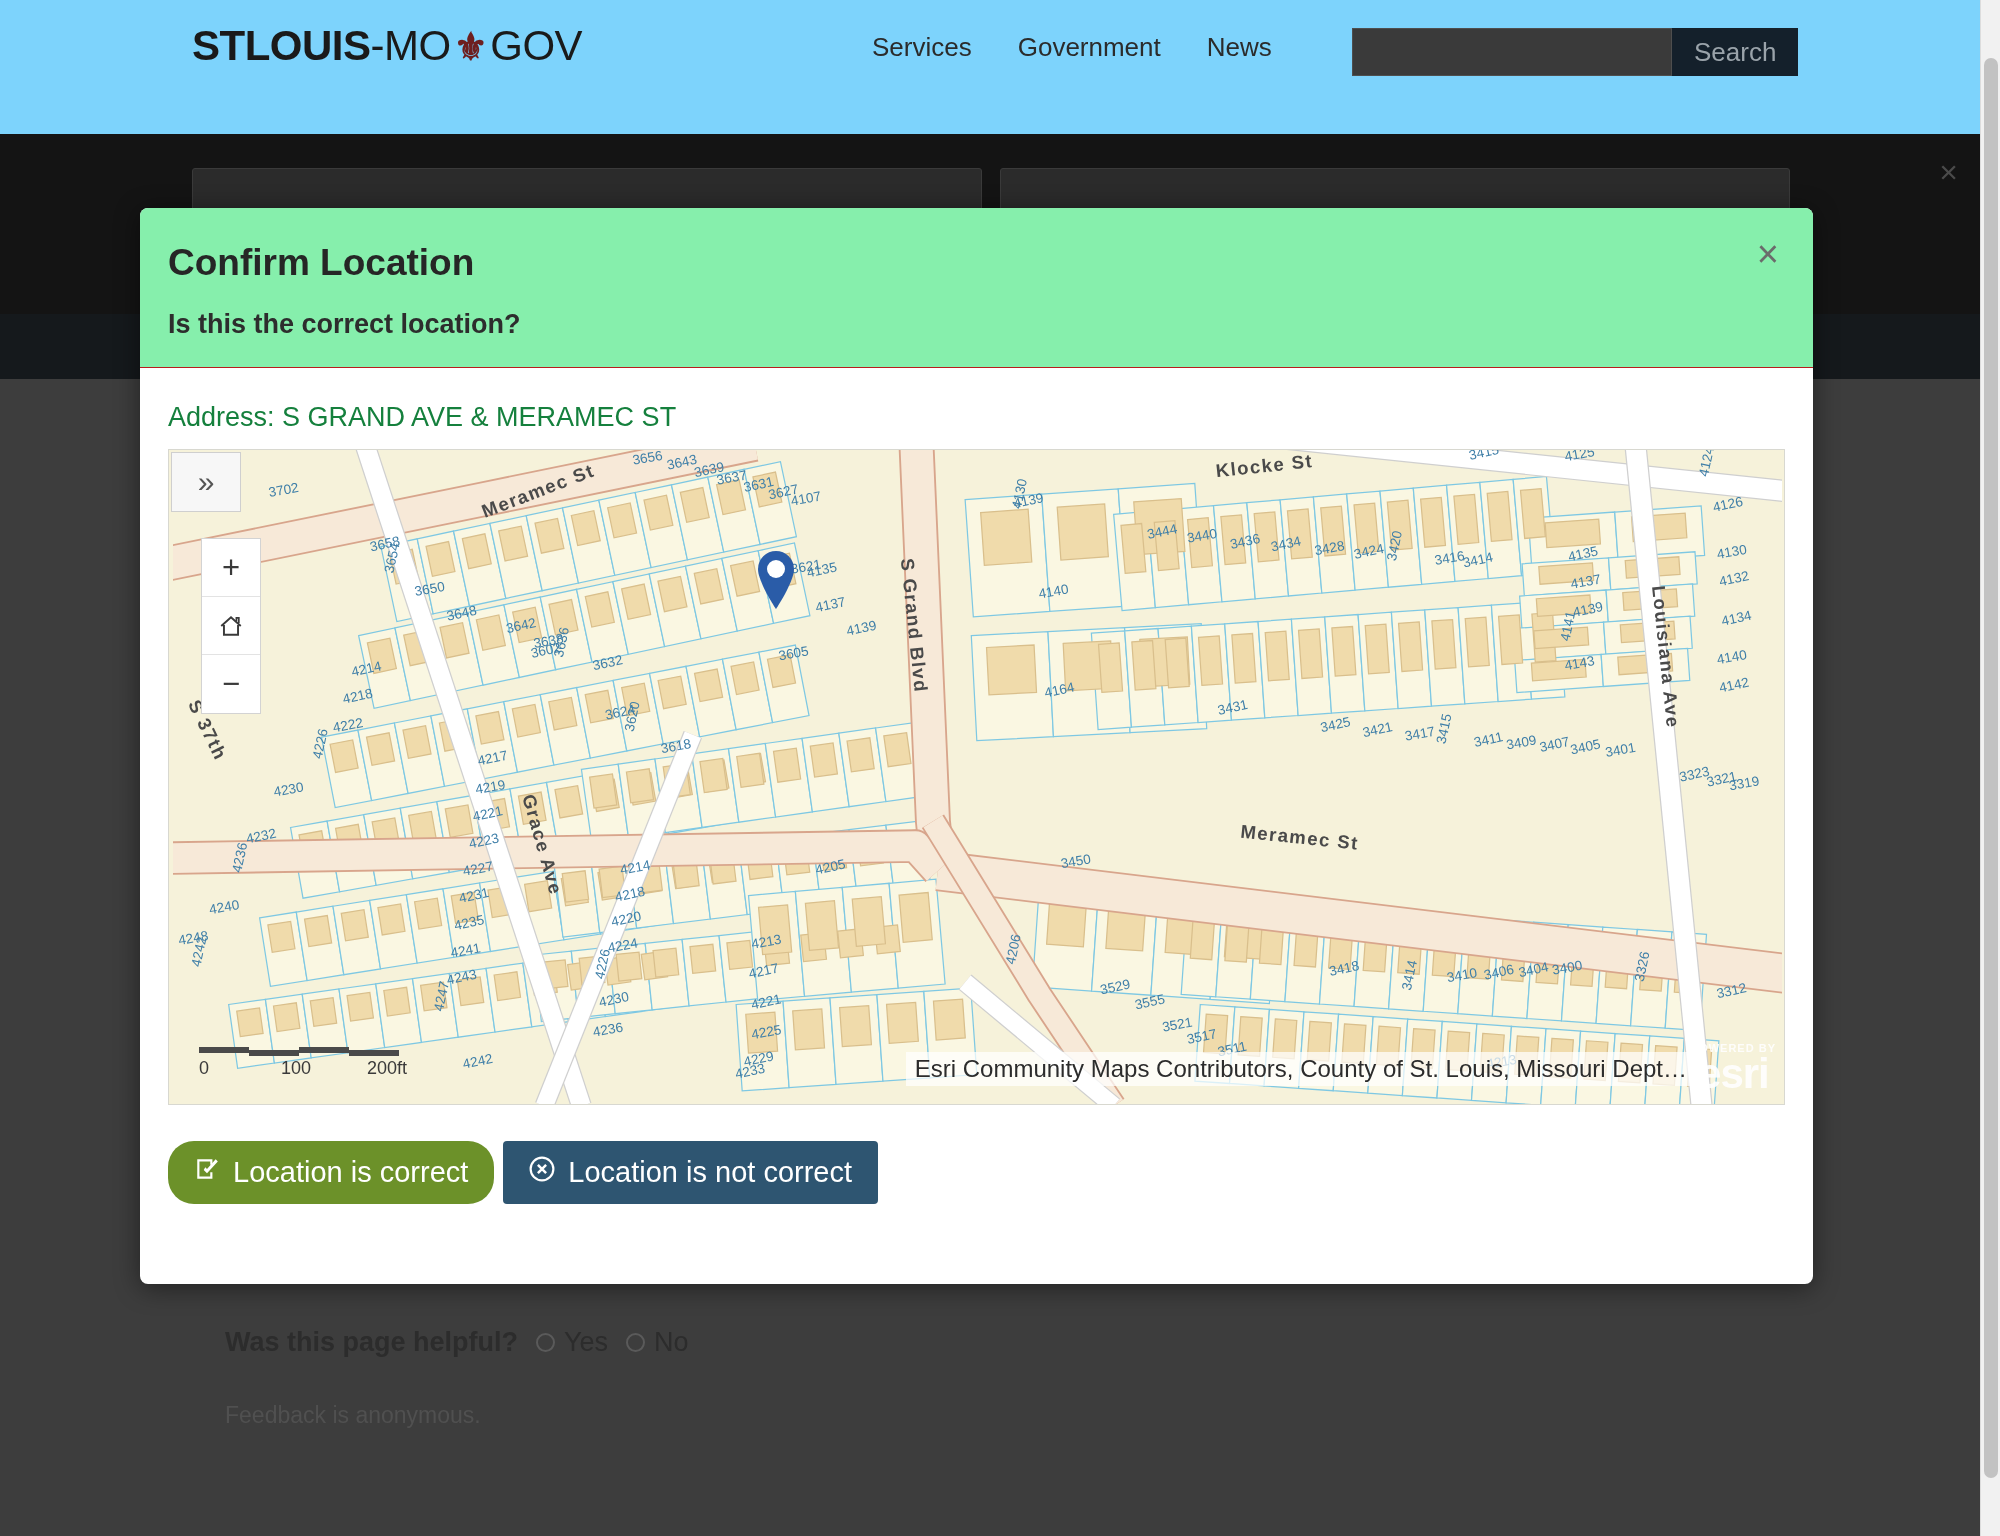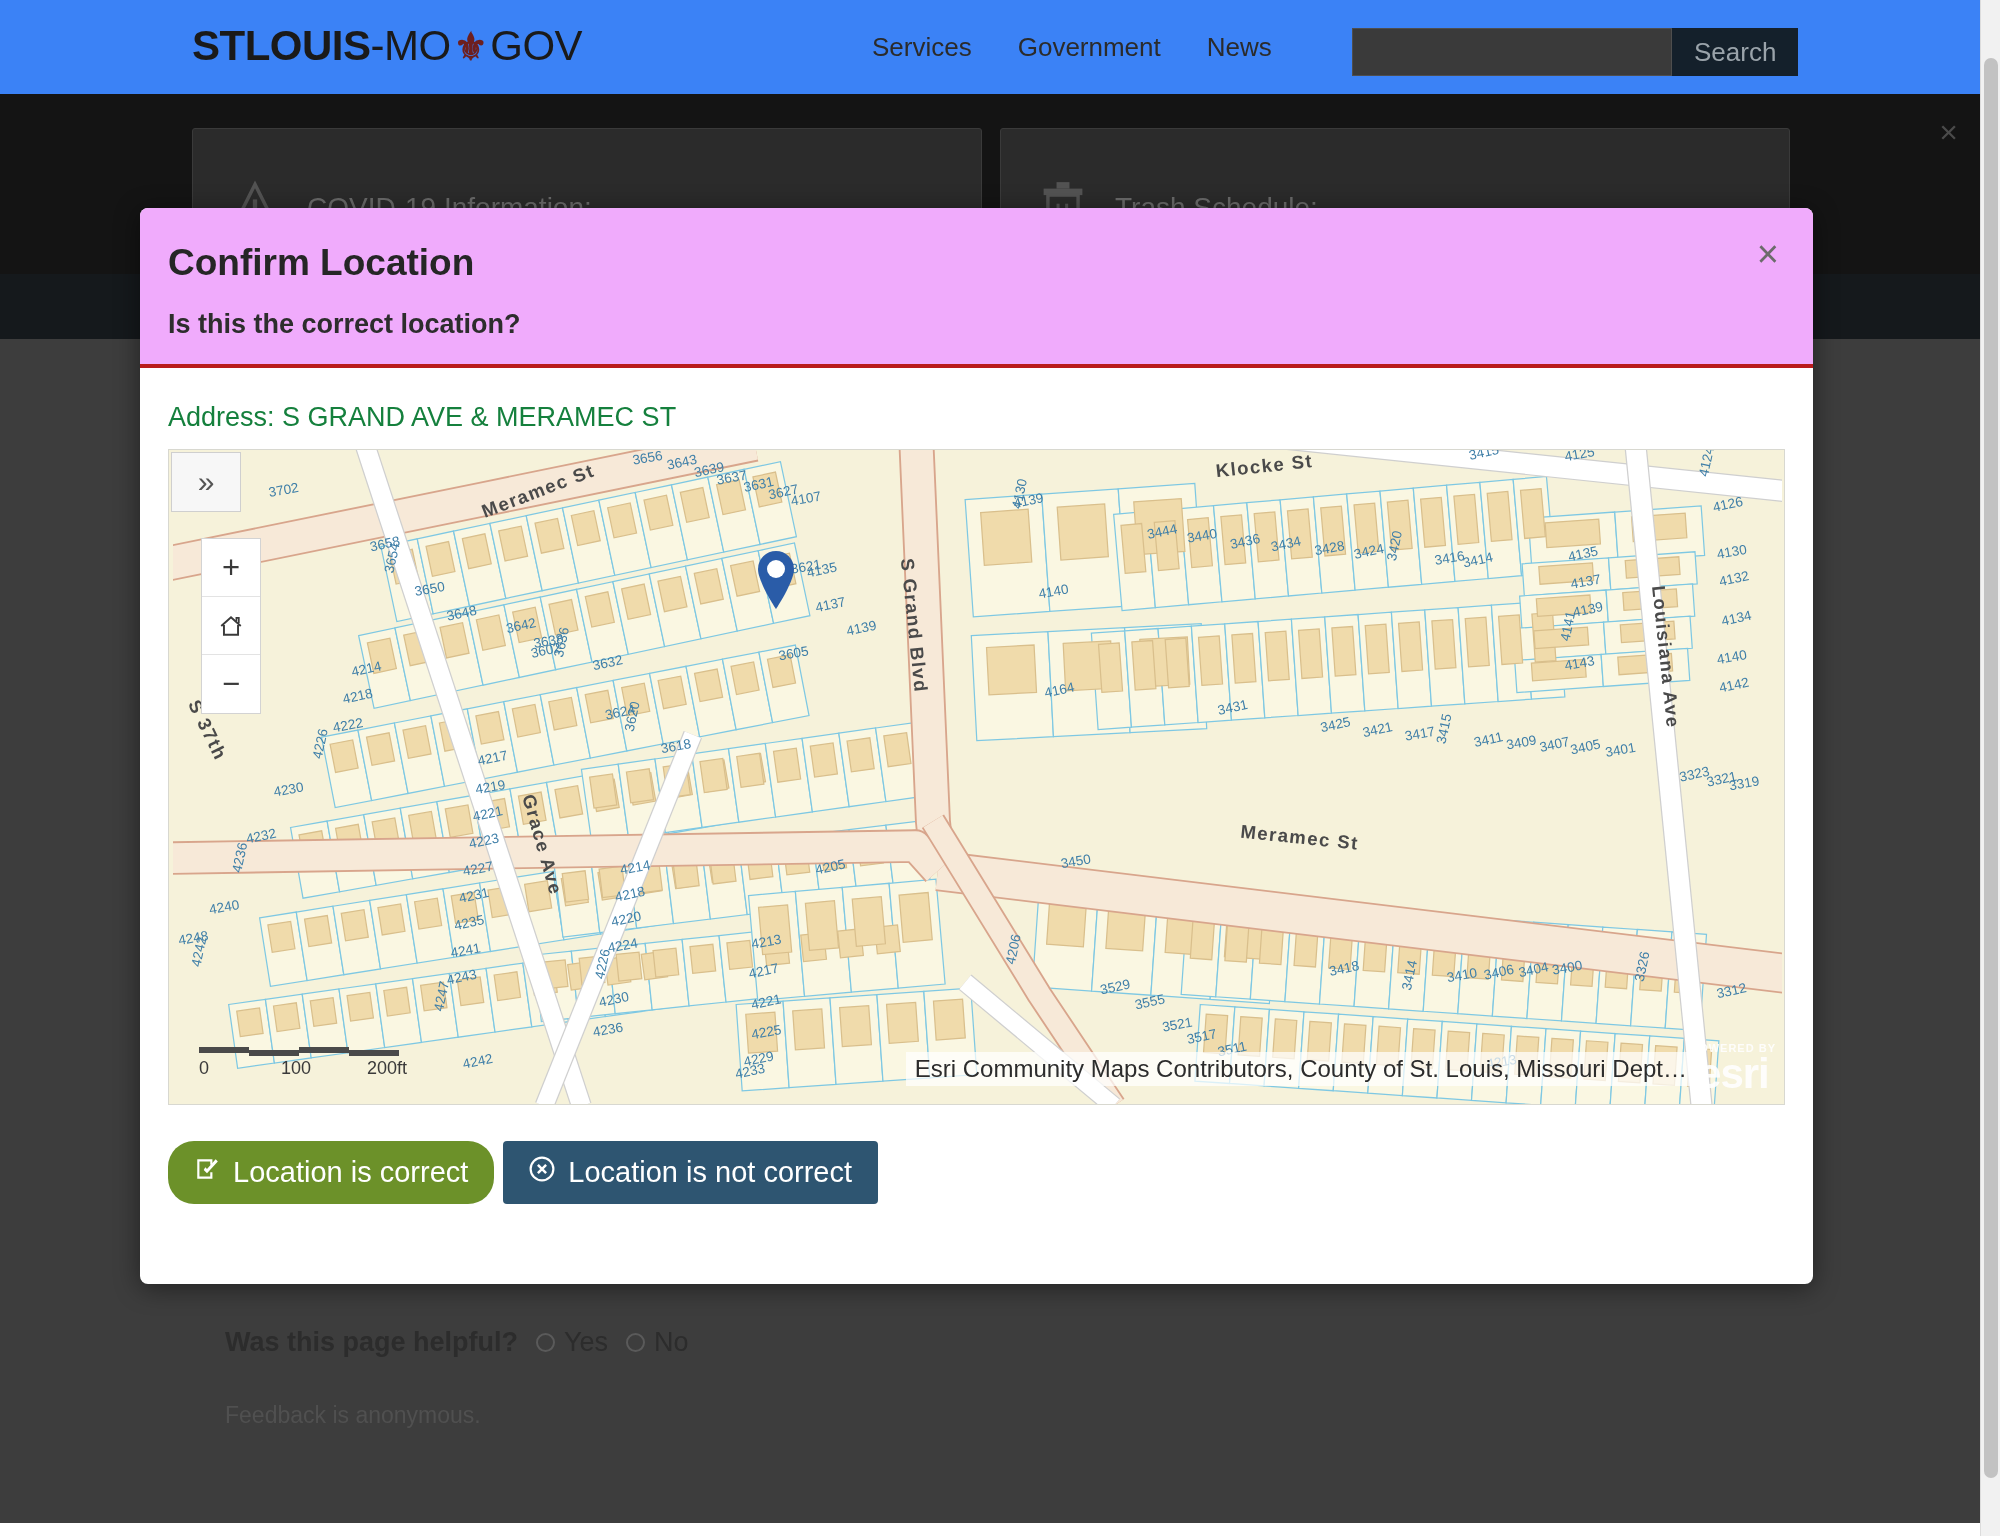--- a/index.html
+++ b/index.html
@@ -8,21 +8,21 @@
   body {
     width:2000px; height:1536px; overflow:hidden;
     font-family:"Liberation Sans", sans-serif;
     background:#ffffff; position:relative;
   }
 
   
   #page { position:absolute; inset:0; width:1980px; height:1536px; background:#fff; }
 
   .site-header {
-    height:94px; background:#3b82f6; position:relative;
+    height:134px; background:#7dd3fc; position:relative;
   }
   .logo {
     position:absolute; left:192px; top:22px;
     font-size:42px; font-weight:700; letter-spacing:-0.5px;
     color:#1a1a1a; white-space:nowrap;
   }
   .logo .light { font-weight:400; }
   .logo .fleur { color:#6d1f1f; font-size:38px; padding:0 3px; }
 
   .nav { position:absolute; left:872px; top:32px; display:flex; gap:46px; }
@@ -77,21 +77,21 @@
   
   .modal-backdrop { position:absolute; inset:0; background:rgba(0,0,0,0.0); }
   .modal {
     position:absolute; left:140px; top:208px;
     width:1673px; height:1076px;
     background:#ffffff; border-radius:8px;
     box-shadow:0 4px 26px rgba(0,0,0,.45);
     overflow:hidden;
   }
   .modal-head {
-    background:#f0abfc; border-bottom:4px solid #b91c1c;
+    background:#86efac; border-bottom:1px solid #b91c1c;
     padding:36px 40px 28px 28px; position:relative; height:160px;
   }
   .modal-title { font-size:37px; font-weight:600; color:#262626; line-height:1; }
   .modal-sub { font-size:27px; font-weight:700; color:#2d2d2d; margin-top:28px; }
   .modal-close {
     position:absolute; right:28px; top:26px;
     font-size:38px; color:#6b6b6b; cursor:pointer; line-height:1;
     background:none; border:none; font-family:"Liberation Sans", sans-serif;
   }
   .modal-body { padding:34px 28px 0 28px; }

